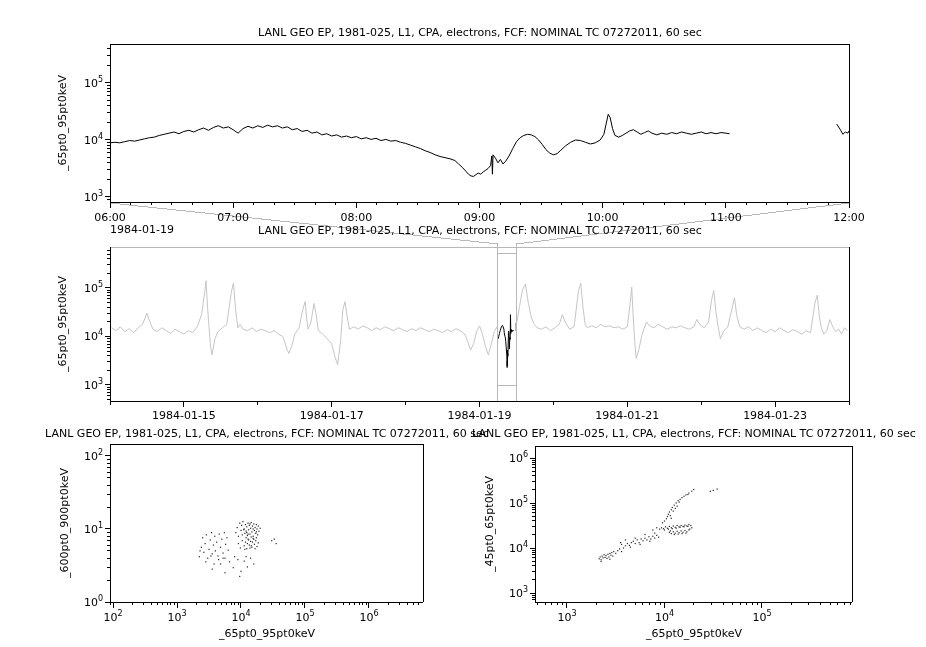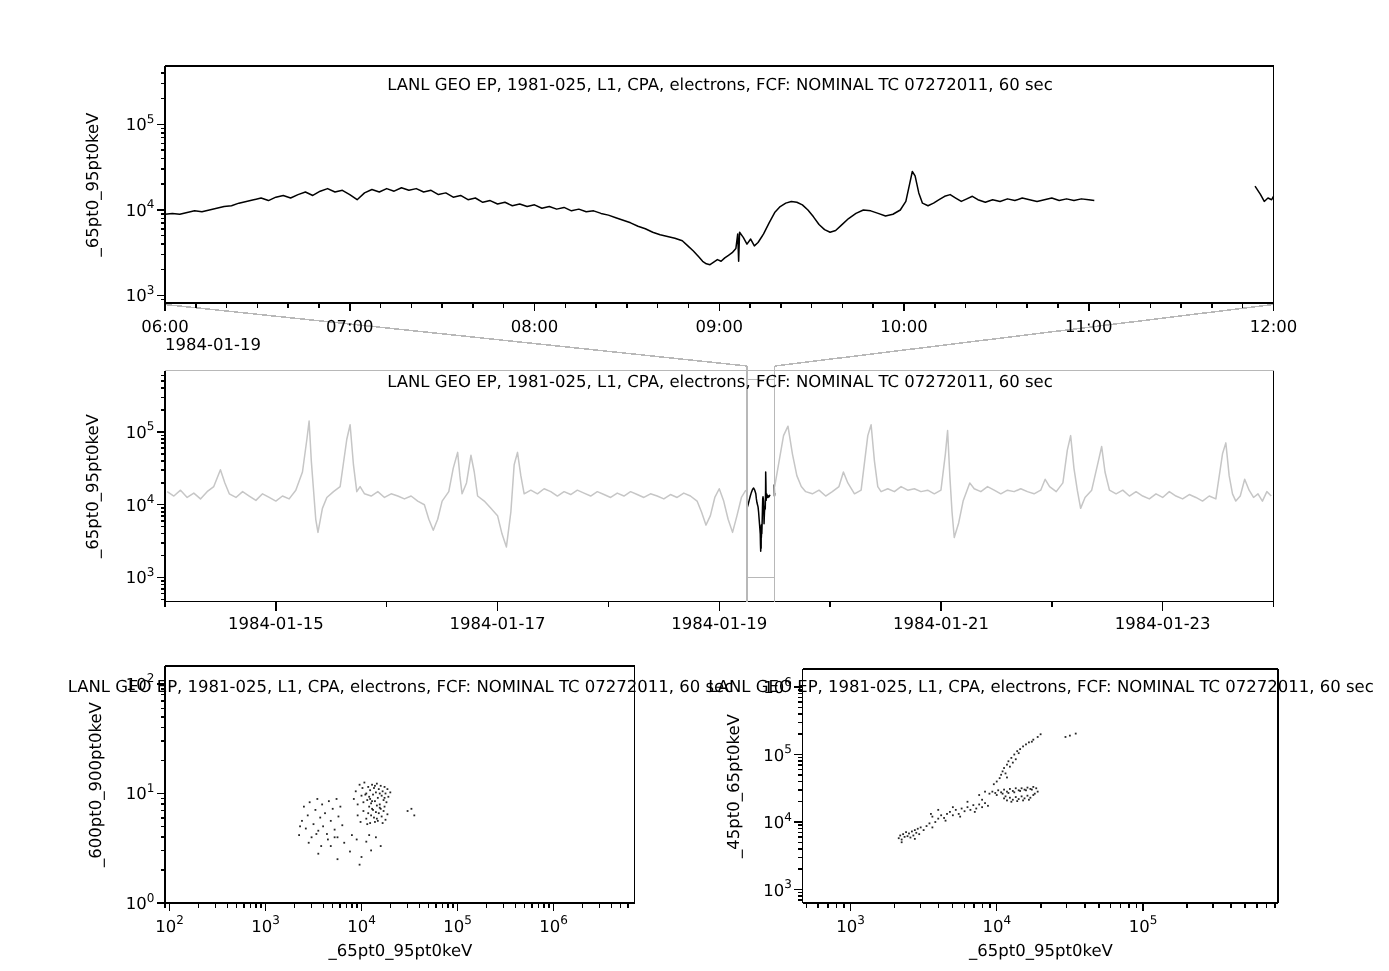--- a/index.html
+++ b/index.html
@@ -1,20 +1,20 @@
 <!DOCTYPE html>
 <html><head>
 <meta charset="utf-8">
 <style>
   html,body{margin:0;padding:0;background:#fff;}
   .screen{position:relative;width:926px;height:647px;background:#fff;overflow:hidden;
           font-family:"DejaVu Sans","Liberation Sans",sans-serif;font-size:11px;color:#000;}
   svg{position:absolute;left:0;top:0;}
   svg text{font-family:"DejaVu Sans","Liberation Sans",sans-serif;fill:#000;}
-  .ttl{position:absolute;white-space:nowrap;transform:translateX(-50%);margin-top:24px;}
+  .ttl{position:absolute;white-space:nowrap;transform:translateX(-50%);}
   .ylab{position:absolute;white-space:nowrap;transform:translate(-50%,-50%) rotate(-90deg);}
   .xcap{position:absolute;white-space:nowrap;transform:translateX(-50%);}
   .datelab{position:absolute;white-space:nowrap;}
   .hot{position:absolute;background:transparent;}
   .hot.plot{cursor:crosshair;}
 </style>
 </head>
 <body>
 
 <div class="screen">

